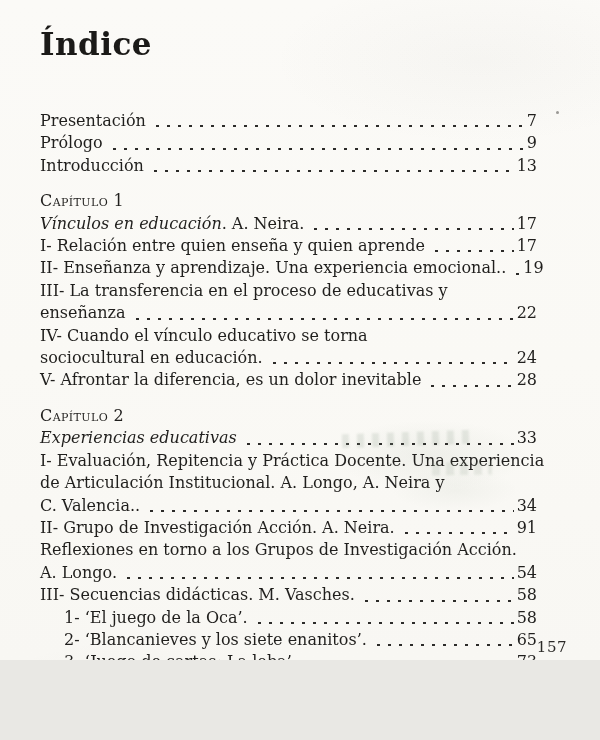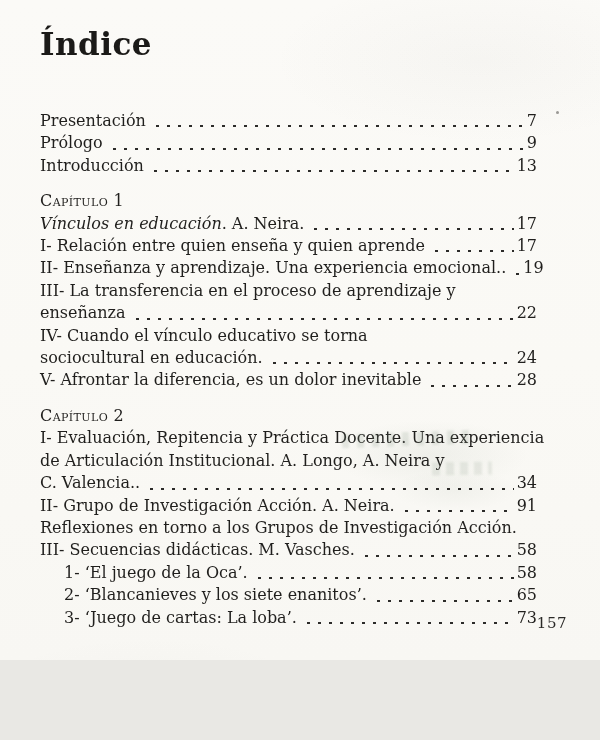--- a/index.html
+++ b/index.html
@@ -65,21 +65,21 @@
     background-repeat: repeat-x;
     background-position: 2px calc(100% - 3px);
   }
   .page-num {
     flex: 0 0 auto;
     text-align: right;
   }
   .folio {
     position: absolute;
     right: 33px;
-    bottom: 28px;
+    bottom: 4px;
     font-size: 15px;
     letter-spacing: 0.5px;
     color: #2a2927;
   }
   
   .bleed {
     position: absolute;
     pointer-events: none;
     filter: blur(1.3px);
     opacity: 0.55;
@@ -150,21 +150,21 @@
     <span class="page-num">17</span>
   </div>
         <div class="row">
 
     <span class="entry-text">II- Enseñanza y aprendizaje. Una experiencia emocional..</span>
     <span class="leader"></span>
     <span class="page-num">19</span>
   </div>
         <div class="row">
 
-    <span class="entry-text">III- La transferencia en el proceso de aprendizaje y</span>
+    <span class="entry-text">III- La transferencia en el proceso de educativas y</span>
 
   </div>
         <div class="row">
 
     <span class="entry-text">enseñanza</span>
     <span class="leader"></span>
     <span class="page-num">22</span>
   </div>
         <div class="row">
 
@@ -182,20 +182,27 @@
     <span class="entry-text">V- Afrontar la diferencia, es un dolor inevitable</span>
     <span class="leader"></span>
     <span class="page-num">28</span>
   </div>
         <div class="row gap">
     <span class="chapter-heading-label">Capítulo 2</span>
 
   </div>
         <div class="row">
 
+    <span class="entry-italic">Experiencias educativas</span>
+    <span class="entry-text"></span>
+    <span class="leader"></span>
+    <span class="page-num">33</span>
+  </div>
+        <div class="row">
+
     <span class="entry-text">I- Evaluación, Repitencia y Práctica Docente. Una experiencia</span>
 
   </div>
         <div class="row">
 
     <span class="entry-text">de Articulación Institucional. A. Longo, A. Neira y</span>
 
   </div>
         <div class="row">
 
@@ -206,20 +213,26 @@
         <div class="row">
 
     <span class="entry-text">II- Grupo de Investigación Acción. A. Neira.</span>
     <span class="leader"></span>
     <span class="page-num">91</span>
   </div>
         <div class="row">
 
     <span class="entry-text">Reflexiones en torno a los Grupos de Investigación Acción.</span>
 
+  </div>
+        <div class="row">
+
+    <span class="entry-text">A. Longo.</span>
+    <span class="leader"></span>
+    <span class="page-num">54</span>
   </div>
         <div class="row">
 
     <span class="entry-text">III- Secuencias didácticas. M. Vasches.</span>
     <span class="leader"></span>
     <span class="page-num">58</span>
   </div>
         <div class="row indent">
 
     <span class="entry-text">1- ‘El juego de la Oca’.</span>

